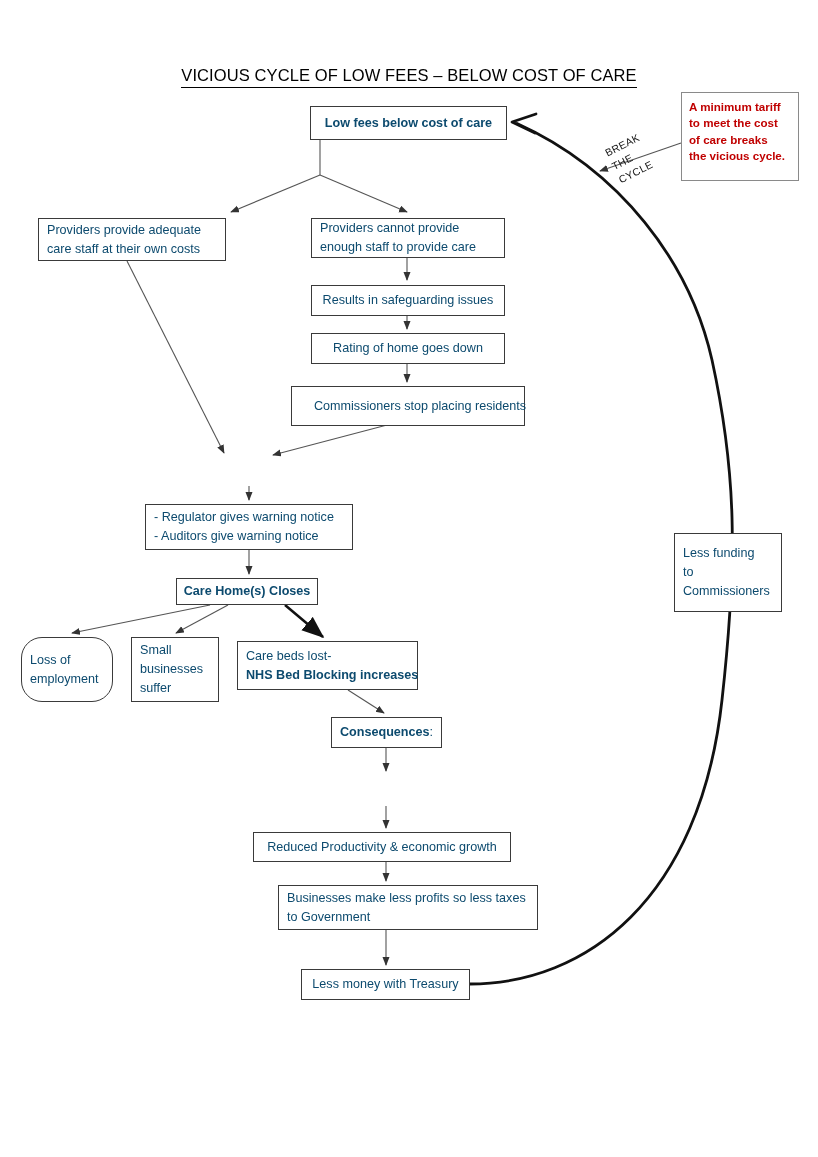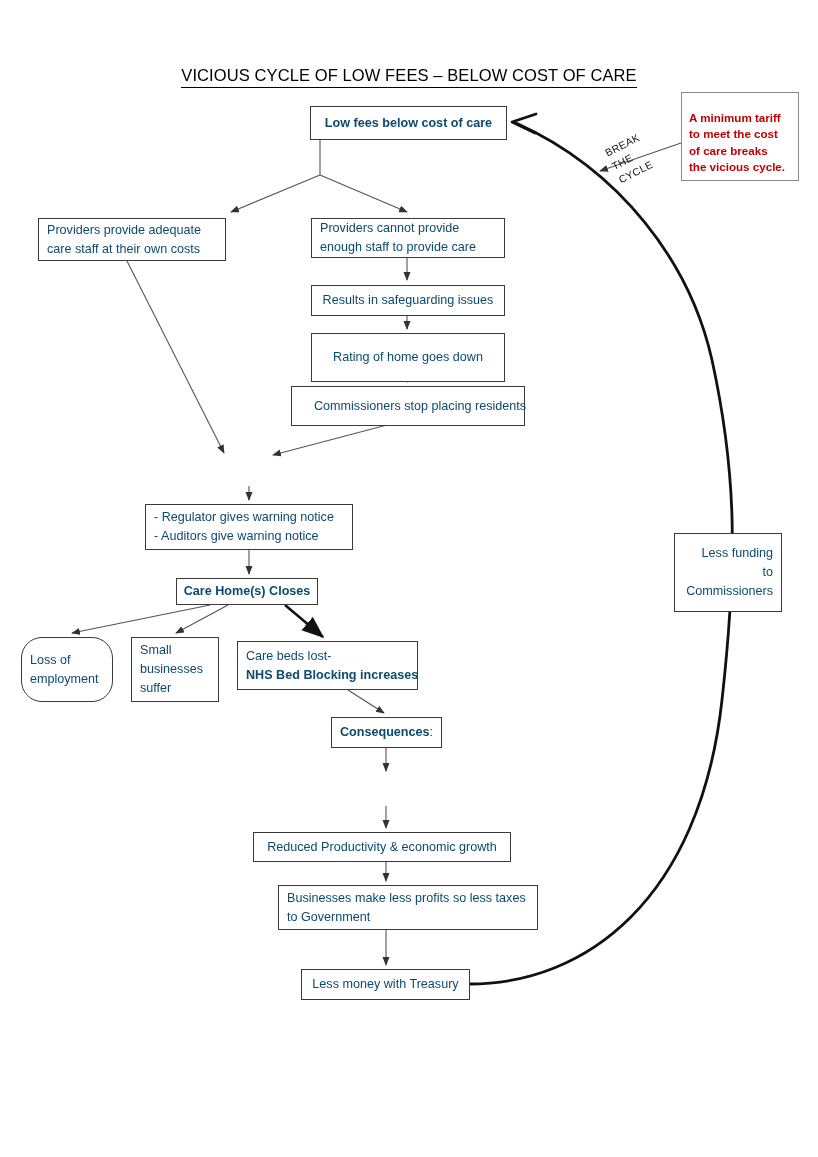--- a/index.html
+++ b/index.html
@@ -65,21 +65,21 @@
     top: 92px;
     width: 118px;
     height: 89px;
     box-sizing: border-box;
     border: 1px solid #8a8a8a;
     background: #ffffff;
     color: #c00000;
     font-weight: bold;
     font-size: 11.6px;
     line-height: 1.42;
-    padding: 17px 7px;
+    padding: 6px 7px;
     z-index: 3;
   }
   #break-label {
     position: absolute;
     left: 612px;
     top: 128px;
     width: 74px;
     height: 58px;
     transform: rotate(-27deg);
     transform-origin: 50% 50%;
@@ -167,21 +167,21 @@
 
   <div class="node" style="left:311px; top:218px; width:194px; height:40px;">
     <div class="line">Providers cannot provide</div>
     <div class="line">enough staff to provide care</div>
   </div>
 
   <div class="node center" style="left:311px; top:285px; width:194px; height:31px;">
     <div class="line">Results in safeguarding issues</div>
   </div>
 
-  <div class="node center" style="left:311px; top:333px; width:194px; height:49px;align-items:center;">
+  <div class="node center" style="left:311px; top:333px; width:194px; height:31px;align-items:center;">
     <div class="line">Rating of home goes down</div>
   </div>
 
   <div class="node center" style="left:291px; top:386px; width:234px; height:40px;padding-left:32px;">
     <div class="line">Commissioners stop placing residents</div>
   </div>
 
 
   <div class="node" style="left:145px; top:504px; width:208px; height:46px;">
     <div class="line">- Regulator gives warning notice</div>
@@ -219,19 +219,19 @@
 
   <div class="node" style="left:253px; top:885px; width:260px; height:45px;margin-left:25px;">
     <div class="line">Businesses make less profits so less taxes</div>
     <div class="line">to Government</div>
   </div>
 
   <div class="node center" style="left:301px; top:969px; width:169px; height:31px;">
     <div class="line">Less money with Treasury</div>
   </div>
 
-  <div class="node" style="left:674px; top:533px; width:108px; height:79px;text-align:right;">
+  <div class="node" style="left:674px; top:533px; width:108px; height:79px;">
     <div class="line">Less funding</div>
     <div class="line">to</div>
     <div class="line">Commissioners</div>
   </div>
 
 </div>
 
 </body></html>

